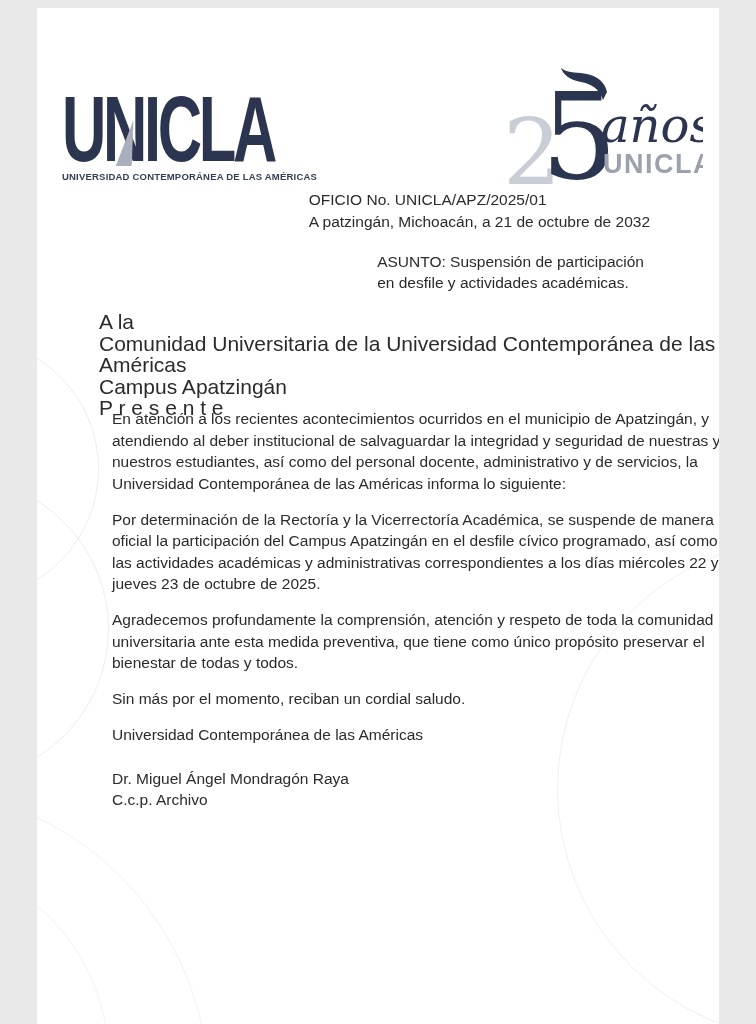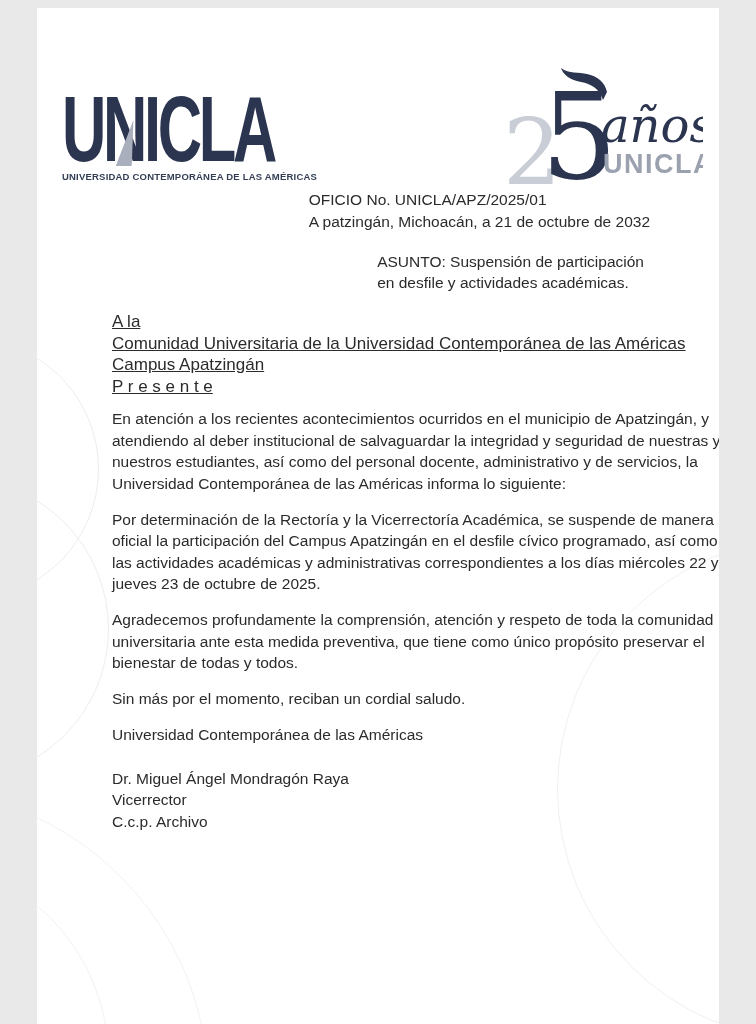--- a/index.html
+++ b/index.html
@@ -43,21 +43,21 @@
   
   .logo-right{position:absolute;top:58px;right:16px;width:200px;height:125px;}
 
   
   .ref-block{position:absolute;top:181px;right:69px;text-align:left;
     font-size:15.5px;line-height:22px;}
   .subject-block{position:absolute;top:243px;right:75px;
     font-size:15.5px;line-height:21px;}
 
   
-  .recipient{position:absolute;left:75px;top:303px;font-size:17px;line-height:21.5px;text-decoration:underline;}
+  .recipient{position:absolute;left:62px;top:303px;font-size:21px;line-height:21.5px;}
 
   
   .letter-body{position:absolute;left:75px;top:400px;width:612px;
     font-size:15.5px;line-height:21.5px;}
   .letter-body p{margin:0 0 14.5px;}
   .closing div{margin:0;}
   .signature{margin-top:22px;}
 </style>
 </head>
 <body>
@@ -108,18 +108,17 @@
     <p>Por determinación de la Rectoría y la Vicerrectoría Académica, se suspende de manera oficial la participación del Campus Apatzingán en el desfile cívico programado, así como las actividades académicas y administrativas correspondientes a los días miércoles 22 y jueves 23 de octubre de 2025.</p>
     <p>Agradecemos profundamente la comprensión, atención y respeto de toda la comunidad universitaria ante esta medida preventiva, que tiene como único propósito preservar el bienestar de todas y todos.</p>
     <p>Sin más por el momento, reciban un cordial saludo.</p>
 
     <div class="closing">
       <div>Universidad Contemporánea de las Américas</div>
     </div>
 
     <div class="closing signature">
       <div>Dr. Miguel Ángel Mondragón Raya</div>
-      <div>Vicerrector</div>
       <div>C.c.p. Archivo</div>
     </div>
   </div>
 
 </div>
 
 </body></html>

